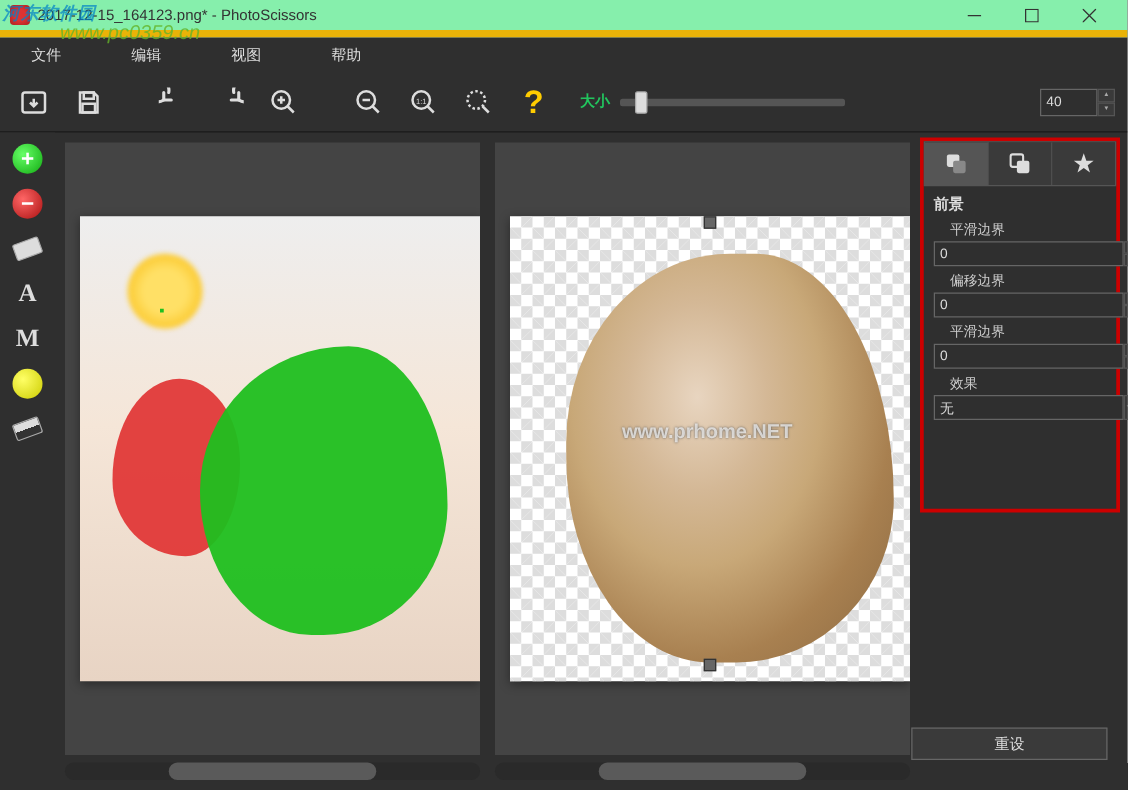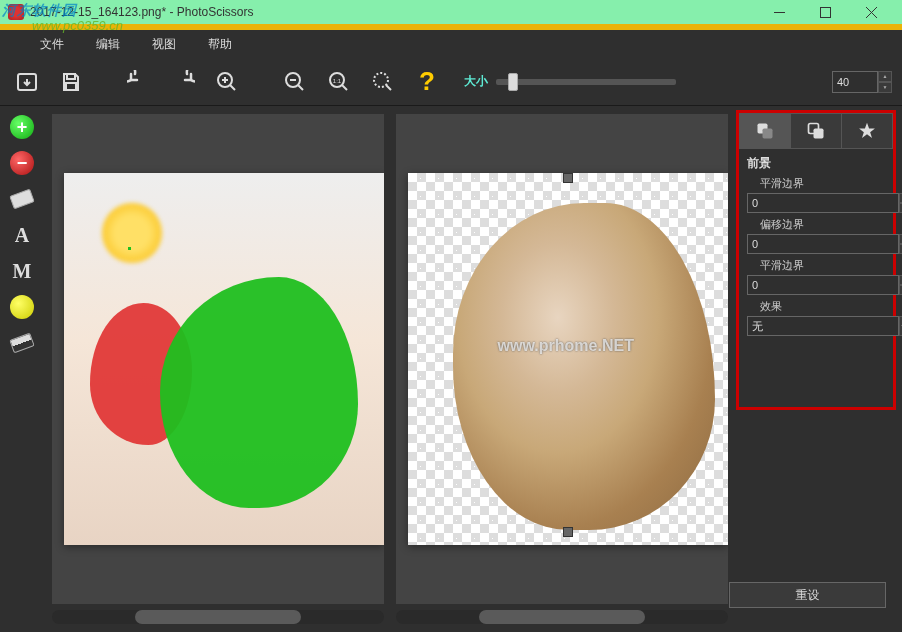--- a/index.html
+++ b/index.html
@@ -7,33 +7,33 @@
 
 .titlebar { height: 30px; background: #86efac; display: flex; align-items: center; padding: 0 8px; border-bottom: 6px solid #eab308; }
 .titlebar .appicon { width: 16px; height: 16px; background: radial-gradient(circle, #d33 40%, #a22 100%); border-radius: 3px; margin-right: 6px; }
 .titlebar .title { font-size: 12px; color: #333; flex: 1; }
 .titlebar .winbtns { display: flex; gap: 0; }
 .titlebar .winbtn { width: 46px; height: 30px; display: flex; align-items: center; justify-content: center; cursor: pointer; }
 .titlebar .winbtn svg { width: 11px; height: 11px; }
 
 .watermark { position: absolute; top: 2px; left: 2px; z-index: 100; pointer-events: none; }
 .watermark .line1 { font-size: 14px; font-weight: bold; color: rgba(0,130,200,0.7); font-style: italic; letter-spacing: 1px; }
-.watermark .line2 { font-size: 13px; color: rgba(100,180,40,0.8); font-style: italic; margin-top: -2px; margin-left: 30px; }
+.watermark .line2 { font-size: 16px; color: rgba(100,180,40,0.8); font-style: italic; margin-top: -2px; margin-left: 46px; }
 
 .appbody { background: #2f2f2f; height: 602px; display: flex; flex-direction: column; }
 
-.menubar { height: 28px; display: flex; align-items: center; gap: 32px; padding-left: 40px; }
+.menubar { height: 28px; display: flex; align-items: center; gap: 56px; padding-left: 25px; }
 .menubar .menuitem { color: #ddd; font-size: 12px; cursor: pointer; }
 
 .toolbar { height: 48px; display: flex; align-items: center; padding: 0 10px; gap: 10px; border-bottom: 1px solid #1a1a1a; }
 .tbtn { width: 34px; height: 34px; display: flex; align-items: center; justify-content: center; cursor: pointer; border-radius: 4px; }
 .tbtn svg, .tbtn span { color: #ddd; }
 .tsep { width: 14px; }
 .tsize { display: flex; align-items: center; gap: 8px; margin-left: 10px; }
-.tsize .lbl { color: #5eead4; font-size: 12px; font-weight: bold; }
+.tsize .lbl { color: #22c55e; font-size: 12px; font-weight: bold; }
 .tsize .slider { width: 180px; height: 6px; background: #555; position: relative; border-radius: 2px; }
 .tsize .slider .thumb { position: absolute; left: 12px; top: -6px; width: 10px; height: 18px; background: #ddd; border: 1px solid #aaa; border-radius: 2px; }
 .tvalue { display: flex; align-items: center; padding-left: 36px; }
 .tvalue input { width: 46px; height: 22px; background: #2f2f2f; border: 1px solid #666; color: #ddd; font-size: 11px; padding: 0 4px; }
 .tvalue .spin { display: flex; flex-direction: column; }
 .tvalue .spin div { width: 14px; height: 11px; background: #3a3a3a; border: 1px solid #555; display: flex; align-items: center; justify-content: center; font-size: 5px; color: #aaa; cursor: pointer; }
 
 .main { flex: 1; display: flex; }
 
 .lefttools { width: 44px; background: #2f2f2f; display: flex; flex-direction: column; align-items: center; padding-top: 6px; gap: 6px; }

